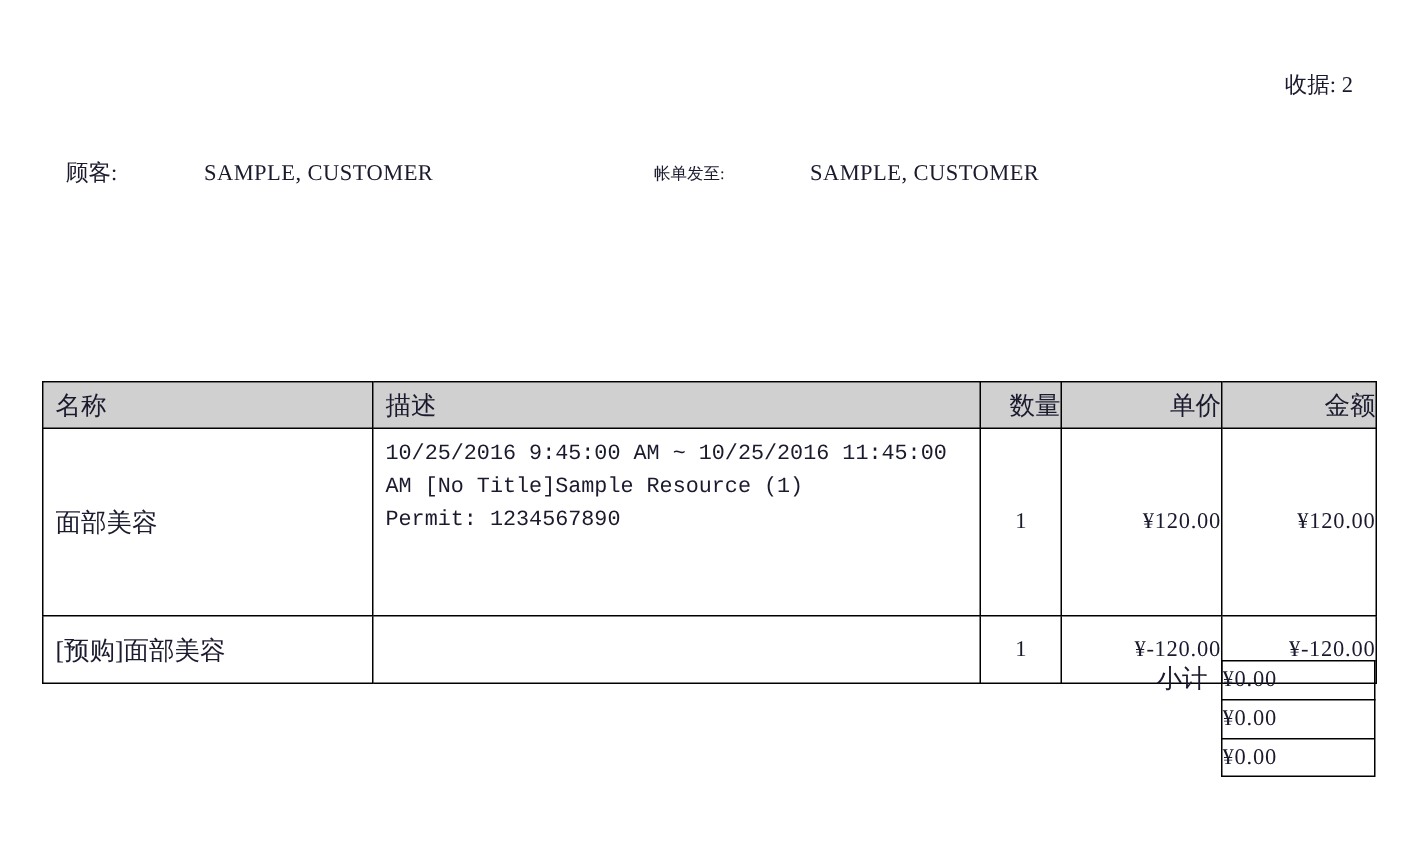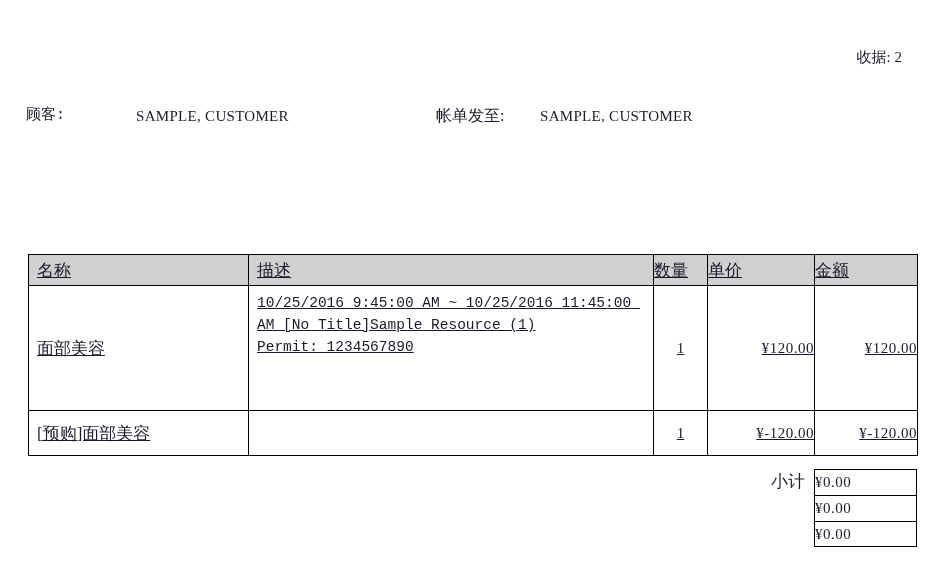--- a/index.html
+++ b/index.html
@@ -34,41 +34,40 @@
     position: absolute;
     right: 43px;
     top: 47px;
     font-size: 15px;
     line-height: 20px;
     white-space: nowrap;
   }
 
   .cust-label {
     position: absolute;
-    left: 26px;
-    top: 106px;
-    font-size: 15px;
-    line-height: 20px;
-    white-space: nowrap;
-    font-family: Liberation Mono, monospace;
+    left: 44px;
+    top: 106px;
+    font-size: 15px;
+    line-height: 20px;
+    white-space: nowrap;
   }
   .cust-value {
     position: absolute;
     left: 136px;
     top: 106px;
     font-size: 15px;
     line-height: 20px;
     white-space: nowrap;
     letter-spacing: .3px;
   }
   .bill-label {
     position: absolute;
     left: 436px;
     top: 106px;
-    font-size: 16px;
+    font-size: 11px;
     line-height: 20px;
     white-space: nowrap;
   }
   .bill-value {
     position: absolute;
     left: 540px;
     top: 106px;
     font-size: 15px;
     line-height: 20px;
     white-space: nowrap;
@@ -83,32 +82,31 @@
     width: 889px;
     border-collapse: collapse;
     table-layout: fixed;
   }
   .items-table th,
   .items-table td {
     border: 1px solid #000000;
     padding: 0;
     vertical-align: middle;
     font-weight: normal;
-    text-decoration: underline;
   }
   .items-table thead th {
     background: #d0d0d0;
     height: 30px;
     font-size: 17px;
     text-align: left;
     padding-left: 8px;
     font-family: "Liberation Serif", "DejaVu Serif", serif;
   }
   .items-table thead th.center {
-    text-align: left;
+    text-align: right;
     padding-left: 0;
   }
 
   .col-name  { width: 220px; }
   .col-desc  { width: 405px; }
   .col-qty   { width: 54px;  }
   .col-price { width: 107px; }
   .col-amt   { width: 103px; }
 
   td.cell-name {
@@ -136,21 +134,21 @@
     letter-spacing: .5px;
   }
 
   tr.row-item1 td { height: 112px; }
   tr.row-item2 td { height: 32px; margin-left: 32px; }
 
   
   .totals {
     position: absolute;
     left: 700px;
-    top: 469px;
+    top: 440px;
     width: 217px;
   }
   .totals-row {
     display: flex;
     align-items: stretch;
     justify-content: flex-end;
     height: 26px;
   }
   .totals-label {
     width: 114px;

